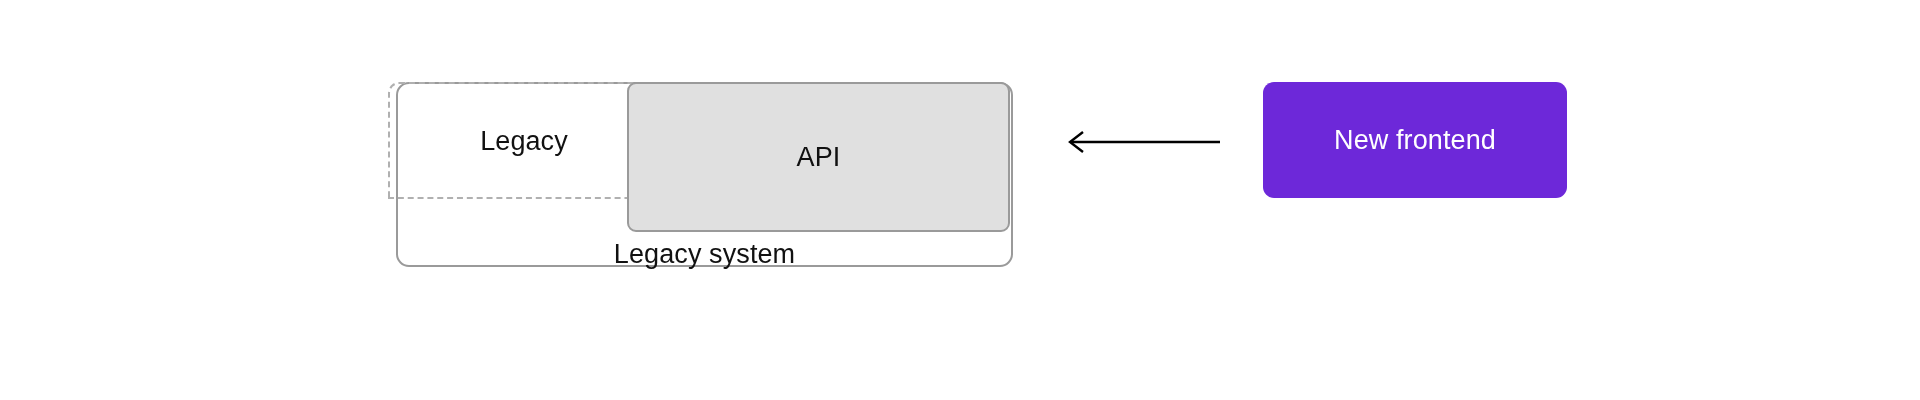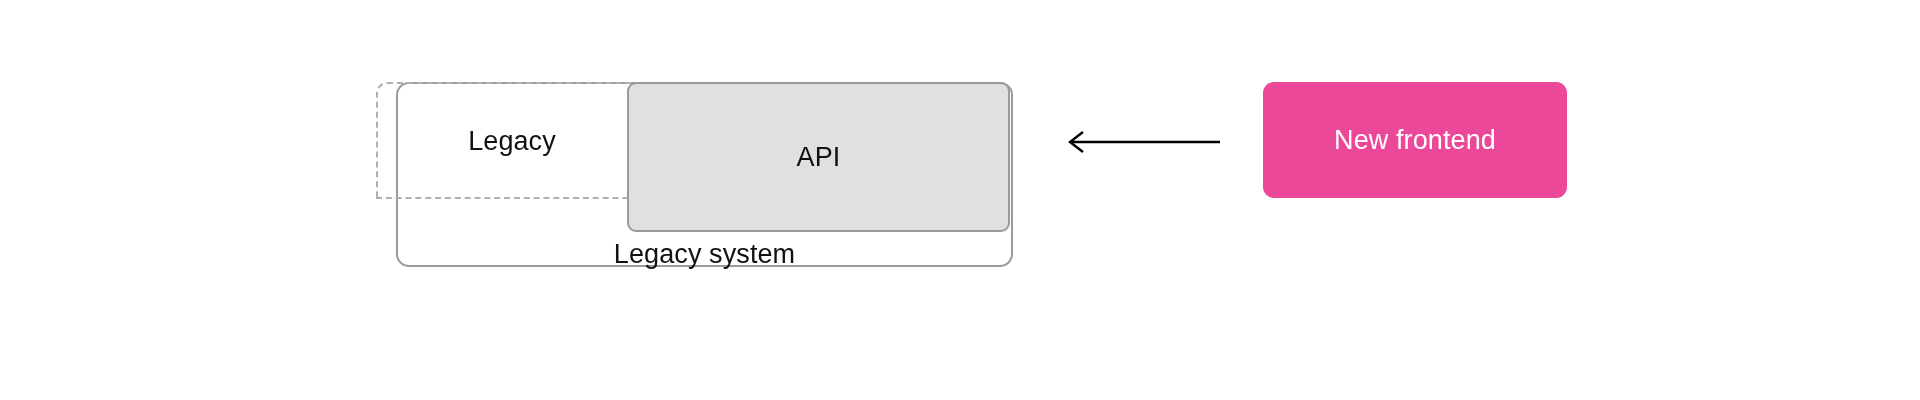--- a/index.html
+++ b/index.html
@@ -43,21 +43,21 @@
     font-size: 27px;
     line-height: 32px;
     color: #111111;
     letter-spacing: 0.1px;
     white-space: nowrap;
   }
 
   
   .legacy-frontend-box {
     position: absolute;
-    left: 376px;
+    left: 388px;
     top: 82px;
     width: 272px;
     height: 117px;
     box-sizing: border-box;
     border: 2px dashed #b0b0b0;
     border-radius: 11px 0 0 0;
     background: transparent;
     text-decoration: underline;
   }
 
@@ -115,21 +115,21 @@
   }
 
   
   .new-frontend-box {
     position: absolute;
     left: 1263px;
     top: 82px;
     width: 304px;
     height: 116px;
     box-sizing: border-box;
-    background: #ec4899;
+    background: #6d28d9;
     border-radius: 11px;
     display: flex;
     align-items: center;
     justify-content: center;
   }
 
   .new-frontend-label {
     font-size: 27px;
     line-height: 32px;
     color: #ffffff;

